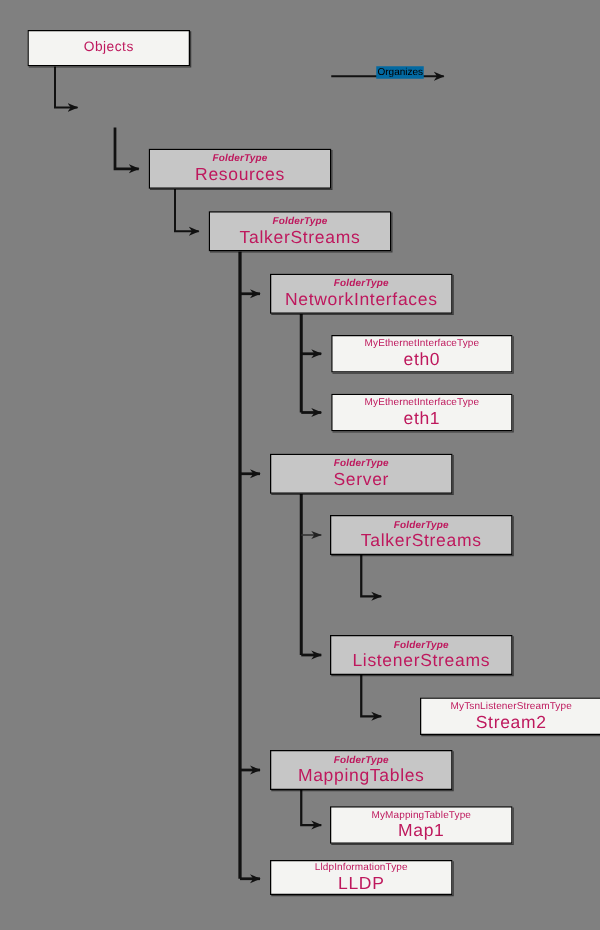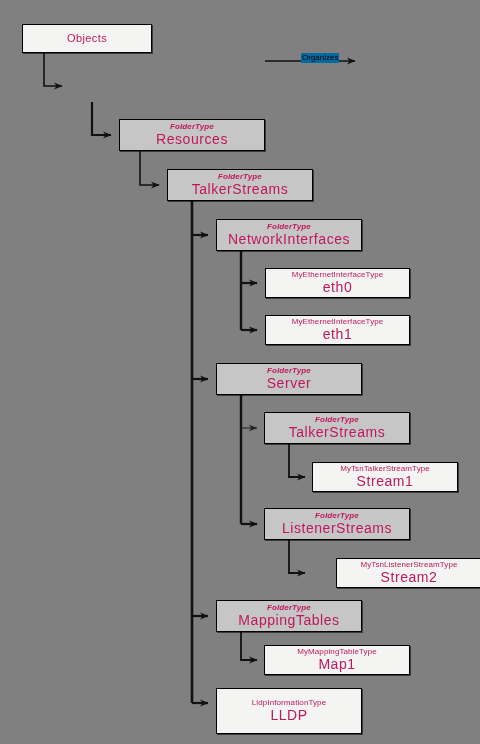--- a/index.html
+++ b/index.html
@@ -176,24 +176,20 @@
   <div class="node folder" style="left:216px; top:363px; width:146px; height:32px;">
     <div class="type-label">FolderType</div>
     <div class="name-label">Server</div>
   </div>
 
   <div class="node folder" style="left:264px; top:412px; width:146px; height:32px;">
     <div class="type-label">FolderType</div>
     <div class="name-label">TalkerStreams</div>
   </div>
 
-  <div class="node instance" style="left:312px; top:462px; width:146px; height:30px;">
-    <div class="type-label">MyTsnTalkerStreamType</div>
-    <div class="name-label">Stream1</div>
-  </div>
 
   <div class="node folder" style="left:264px; top:508px; width:146px; height:32px;">
     <div class="type-label">FolderType</div>
     <div class="name-label">ListenerStreams</div>
   </div>
 
   <div class="node instance" style="left:312px; top:558px; width:146px; height:30px;margin-left:24px;">
     <div class="type-label">MyTsnListenerStreamType</div>
     <div class="name-label">Stream2</div>
   </div>
@@ -201,18 +197,18 @@
   <div class="node folder" style="left:216px; top:600px; width:146px; height:32px;">
     <div class="type-label">FolderType</div>
     <div class="name-label">MappingTables</div>
   </div>
 
   <div class="node instance" style="left:264px; top:645px; width:146px; height:30px;">
     <div class="type-label">MyMappingTableType</div>
     <div class="name-label">Map1</div>
   </div>
 
-  <div class="node instance" style="left:216px; top:688px; width:146px; height:46px;">
+  <div class="node instance" style="left:216px; top:688px; width:146px; height:28px;">
     <div class="type-label">LldpInformationType</div>
     <div class="name-label">LLDP</div>
   </div>
 
 </div>
 
 </body></html>

